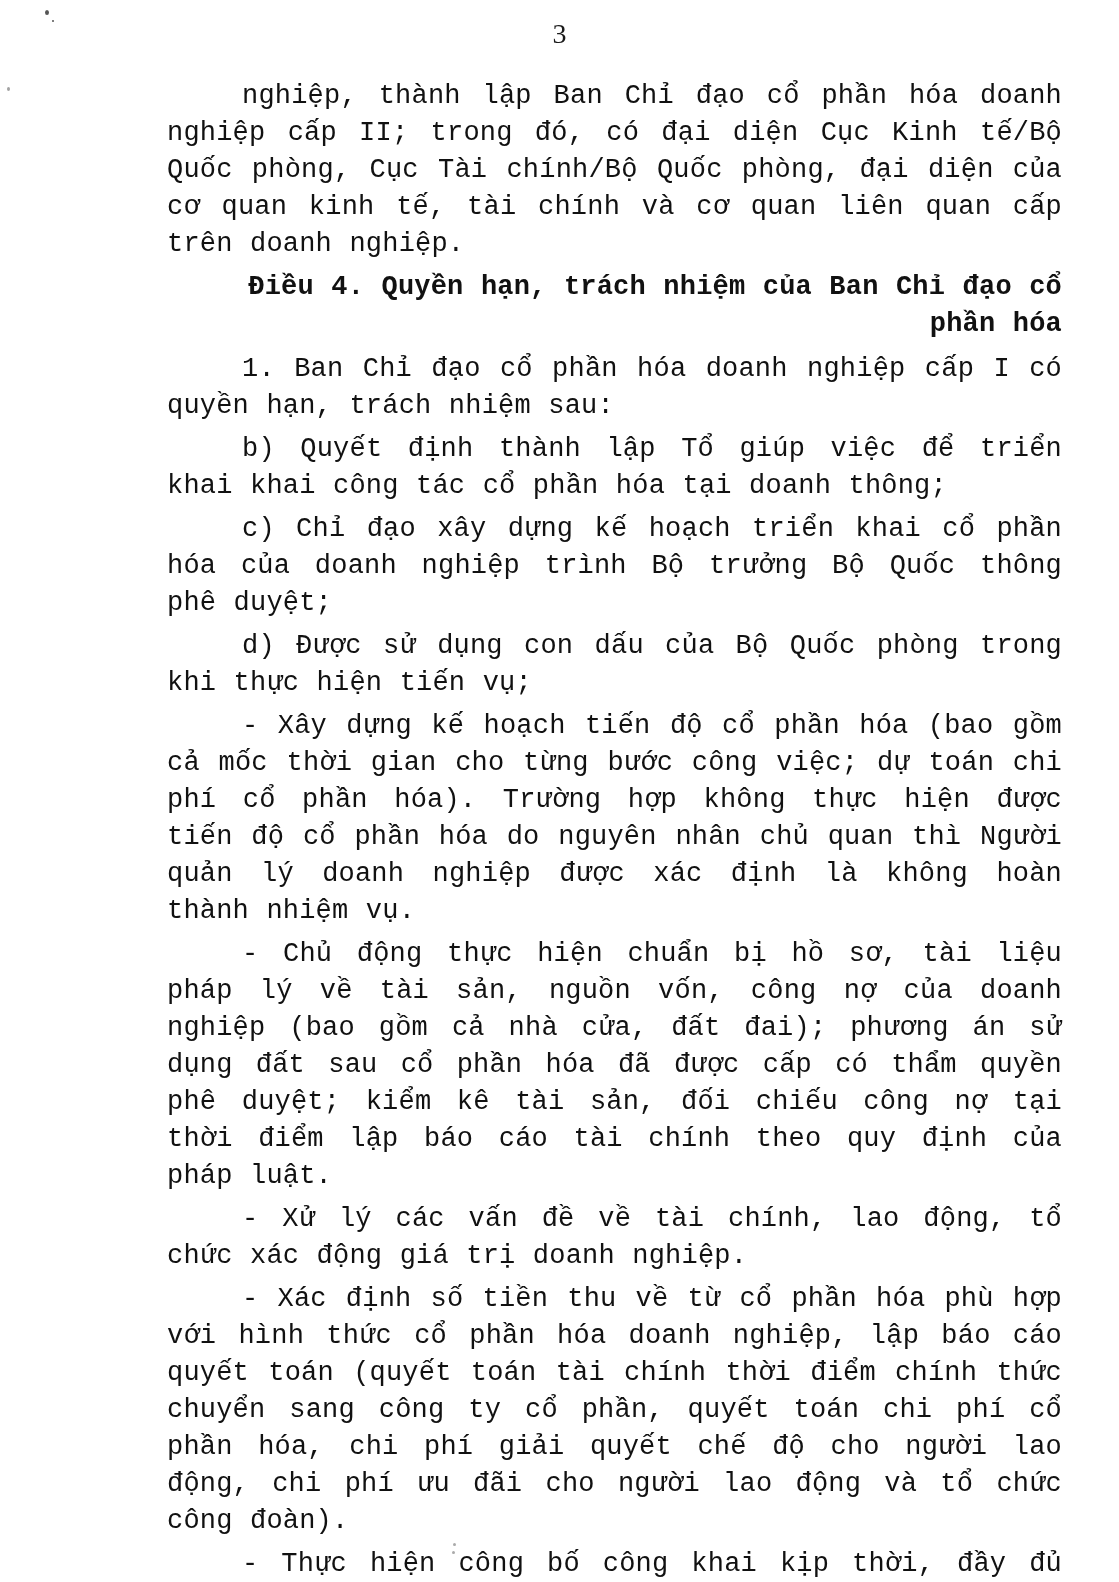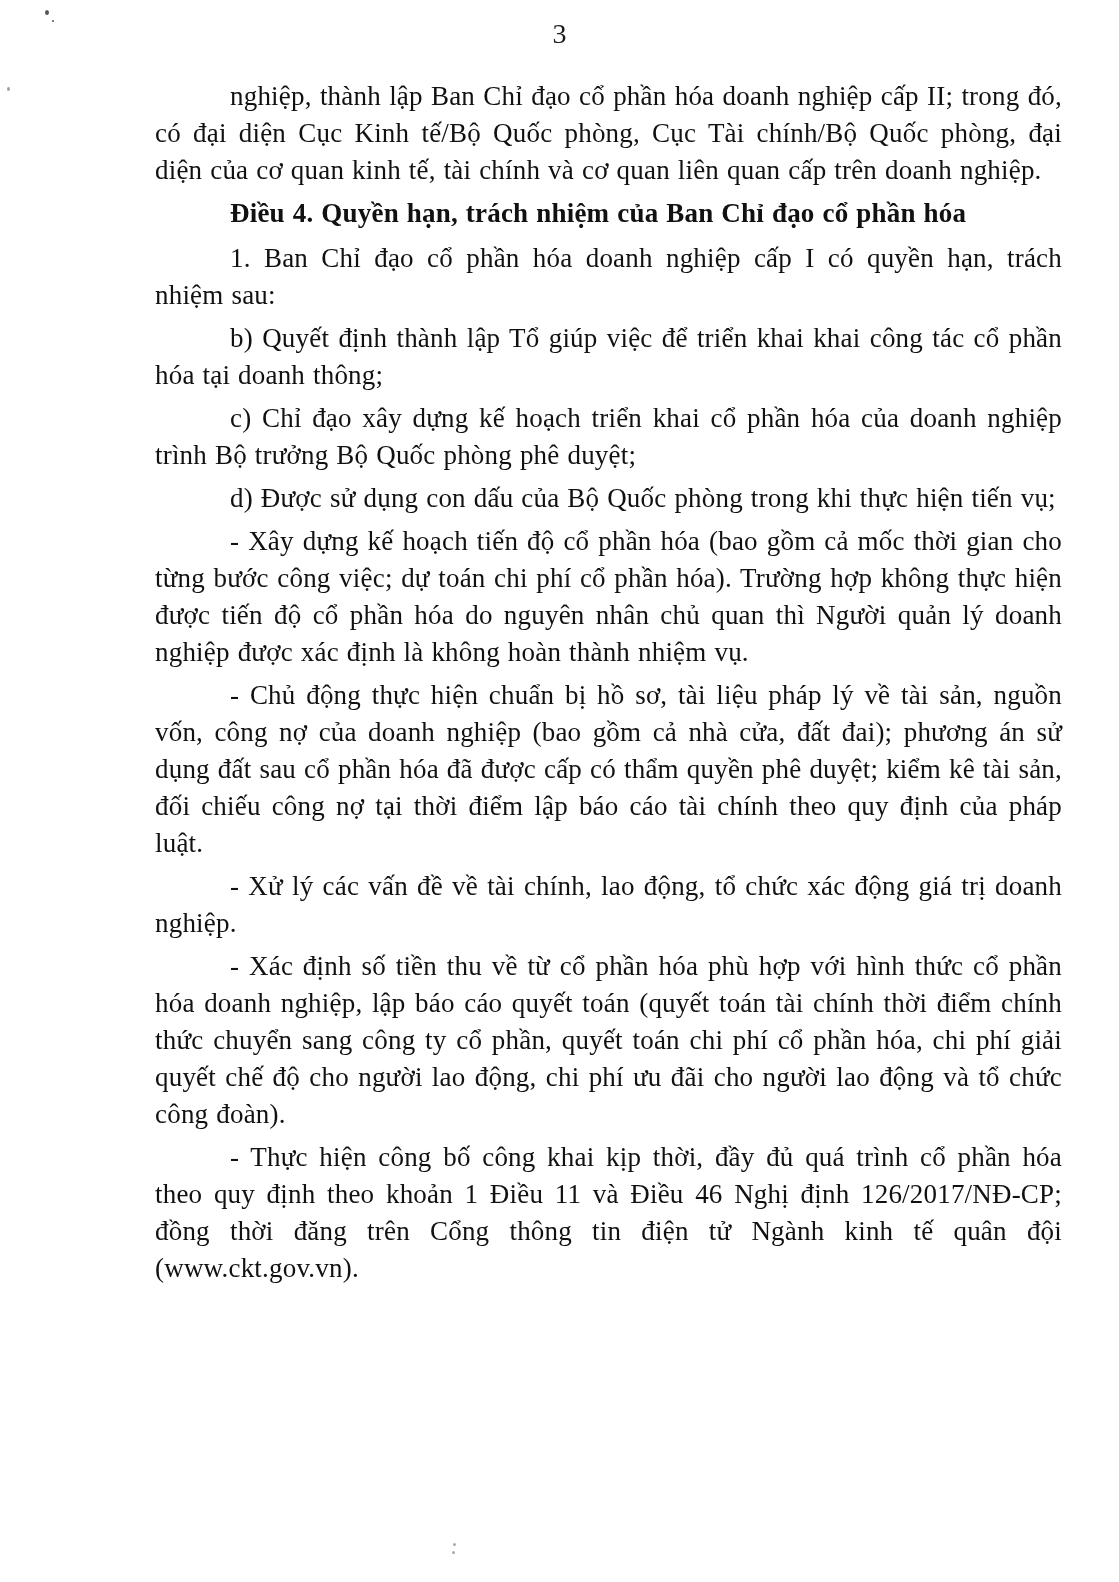--- a/index.html
+++ b/index.html
@@ -26,31 +26,32 @@
     font-size: 28px;
     color: #1a1a1a;
   }
   .content {
     position: absolute;
     top: 78px;
     left: 150px;
     width: 912px;
   }
   .para {
-    margin: 0 0 6px 5px;
+    margin: 0 0 6px 17px;
     font-size: 27px;
     line-height: 37px;
     text-align: justify;
     text-indent: 75px;
     letter-spacing: 0.2px;
     word-spacing: 1px;
+    font-family: Liberation Mono, monospace;
   }
   .para.heading {
     font-weight: bold;
-    text-align: left;
+    text-align: right;
     margin-top: 4px;
     margin-bottom: 8px;
   }
   .speck {
     position: absolute;
     background: #555;
     border-radius: 50%;
   }
   .speck.s1 { left: 45px;  top: 10px;   width: 4px; height: 5px; }
   .speck.s2 { left: 52px;  top: 20px;   width: 2px; height: 2px; }
@@ -68,21 +69,21 @@
   <span class="speck s4"></span>
   <span class="speck s5"></span>
 
   <div class="page-number">3</div>
 
   <div class="content">
     <p class="para">nghiệp, thành lập Ban Chỉ đạo cổ phần hóa doanh nghiệp cấp II; trong đó, có đại diện Cục Kinh tế/Bộ Quốc phòng, Cục Tài chính/Bộ Quốc phòng, đại diện của cơ quan kinh tế, tài chính và cơ quan liên quan cấp trên doanh nghiệp.</p>
     <p class="para heading">Điều 4. Quyền hạn, trách nhiệm của Ban Chỉ đạo cổ phần hóa</p>
     <p class="para">1. Ban Chỉ đạo cổ phần hóa doanh nghiệp cấp I có quyền hạn, trách nhiệm sau:</p>
     <p class="para">b) Quyết định thành lập Tổ giúp việc để triển khai khai công tác cổ phần hóa tại doanh thông;</p>
-    <p class="para">c) Chỉ đạo xây dựng kế hoạch triển khai cổ phần hóa của doanh nghiệp trình Bộ trưởng Bộ Quốc phòng phê duyệt;</p>
+    <p class="para">c) Chỉ đạo xây dựng kế hoạch triển khai cổ phần hóa của doanh nghiệp trình Bộ trưởng Bộ Quốc thông phê duyệt;</p>
     <p class="para">d) Được sử dụng con dấu của Bộ Quốc phòng trong khi thực hiện tiến vụ;</p>
     <p class="para">- Xây dựng kế hoạch tiến độ cổ phần hóa (bao gồm cả mốc thời gian cho từng bước công việc; dự toán chi phí cổ phần hóa). Trường hợp không thực hiện được tiến độ cổ phần hóa do nguyên nhân chủ quan thì Người quản lý doanh nghiệp được xác định là không hoàn thành nhiệm vụ.</p>
     <p class="para">- Chủ động thực hiện chuẩn bị hồ sơ, tài liệu pháp lý về tài sản, nguồn vốn, công nợ của doanh nghiệp (bao gồm cả nhà cửa, đất đai); phương án sử dụng đất sau cổ phần hóa đã được cấp có thẩm quyền phê duyệt; kiểm kê tài sản, đối chiếu công nợ tại thời điểm lập báo cáo tài chính theo quy định của pháp luật.</p>
     <p class="para">- Xử lý các vấn đề về tài chính, lao động, tổ chức xác động giá trị doanh nghiệp.</p>
     <p class="para">- Xác định số tiền thu về từ cổ phần hóa phù hợp với hình thức cổ phần hóa doanh nghiệp, lập báo cáo quyết toán (quyết toán tài chính thời điểm chính thức chuyển sang công ty cổ phần, quyết toán chi phí cổ phần hóa, chi phí giải quyết chế độ cho người lao động, chi phí ưu đãi cho người lao động và tổ chức công đoàn).</p>
     <p class="para">- Thực hiện công bố công khai kịp thời, đầy đủ quá trình cổ phần hóa theo quy định theo khoản 1 Điều 11 và Điều 46 Nghị định 126/2017/NĐ-CP; đồng thời đăng trên Cổng thông tin điện tử Ngành kinh tế quân đội (www.ckt.gov.vn).</p>
 
   </div>
 </div>
 

